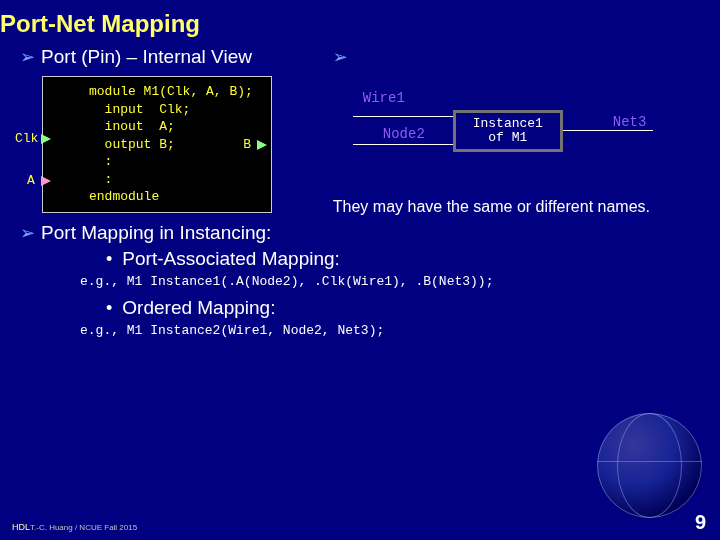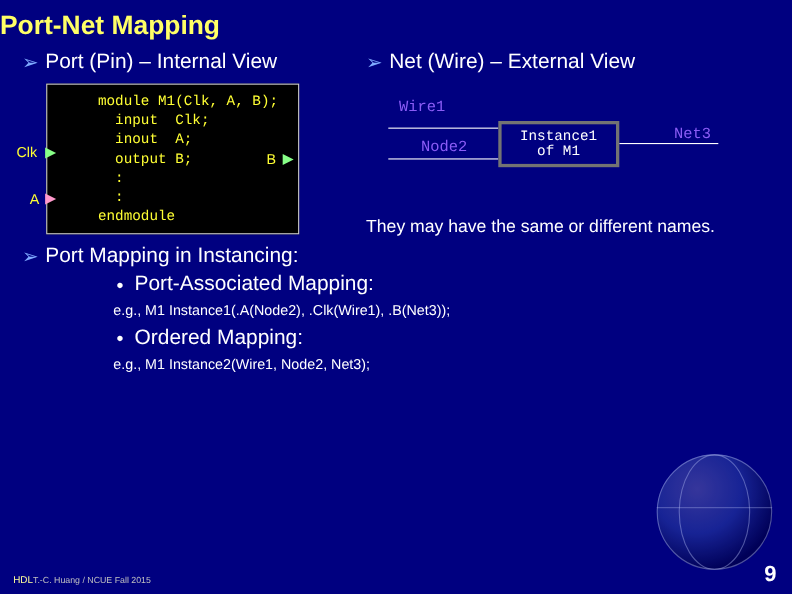--- a/index.html
+++ b/index.html
@@ -5,38 +5,38 @@
   * { margin:0; padding:0; box-sizing:border-box; }
   body { width:720px; height:540px; background:#000080; font-family:Arial,Helvetica,sans-serif; position:relative; overflow:hidden; }
   .title { color:#ffff66; font-size:24px; font-weight:bold; padding:10px 0 8px; }
   .cols { display:flex; padding:0 20px; }
   .colL { width:46%; }
   .colR { width:54%; }
   .bullet-lead { color:#ffffff; font-size:19px; font-weight:normal; display:flex; align-items:center; gap:6px; }
   .arrow-glyph { color:#7faaff; font-size:18px; }
   .codebox { background:#000000; border:1px solid #cccccc; margin:8px 0 0 22px; padding:6px 20px 6px 34px; width:230px; position:relative; }
   .codebox .codeline { color:#ffff33; font-family:"Courier New",monospace; font-size:13px; white-space:pre; line-height:1.35;margin-left:12px; }
-  .port-lbl { position:absolute; color:#ffff33; font-family:Liberation Sans, sans-serif; font-size:13px; }
+  .port-lbl { position:absolute; color:#ffff33; font-family:Liberation Mono, monospace; font-size:13px; }
   .port-lbl.clk { left:-28px; top:54px; }
   .port-lbl.a   { left:-16px; top:96px; }
   .port-lbl.b   { right:20px; top:60px; }
   .tri { width:0; height:0; position:absolute; }
   .tri.in-clk { left:-2px; top:57px; border-top:5px solid transparent; border-bottom:5px solid transparent; border-left:10px solid #88ff88; }
   .tri.io-a   { left:-2px; top:99px; border-top:5px solid transparent; border-bottom:5px solid transparent; border-left:10px solid #ff99cc; }
   .tri.out-b  { right:4px; top:63px; border-top:5px solid transparent; border-bottom:5px solid transparent; border-left:10px solid #88ff88; }
   .ext-view { position:relative; height:118px; margin-top:8px; }
   .wire-lbl { position:absolute; color:#8b5cf6; font-family:"Courier New",monospace; font-size:14px; }
   .inst-box { position:absolute; border:3px solid #737373; width:110px; height:42px; top:34px; left:120px; color:#ffffff; font-family:"Courier New",monospace; font-size:13px; text-align:center; display:flex; flex-direction:column; justify-content:center; line-height:1.1; }
   .wire-line { position:absolute; background:#ffffff; height:1px; }
   .note { color:#ffffff; font-size:16px; margin:4px 0 0 0; }
   .sect { padding:6px 20px 0; }
   .sect .bullet-lead { margin-bottom:4px; }
   .sub-item { color:#ffffff; font-size:19px; margin-left:86px; display:flex; gap:10px; align-items:center; }
   .dot { font-size:18px; }
-  .eg { color:#ffffff; font-family:Liberation Sans, sans-serif; font-size:13px; margin-left:83px; margin-top:4px; white-space:nowrap; }
+  .eg { color:#ffffff; font-family:Liberation Mono, monospace; font-size:13px; margin-left:60px; margin-top:4px; white-space:nowrap; }
   .footer-left { position:absolute; bottom:8px; left:12px; display:flex; align-items:baseline; gap:0; }
   .footer-left .hdl { color:#ffff99; font-size:9px; }
   .footer-left .auth { color:#c0c0c0; font-size:8px; }
   .slide-num { position:absolute; bottom:6px; right:14px; color:#ffffff; font-size:20px; font-weight:bold; }
   .globe { position:absolute; bottom:22px; right:18px; width:105px; height:105px; border-radius:50%;
            background:radial-gradient(circle at 35% 30%, rgba(255,255,255,.25), rgba(80,120,200,.35) 40%, rgba(0,0,60,.7) 75%);
            opacity:.85; }
   .globe::before, .globe::after { content:""; position:absolute; border:1px solid rgba(200,210,255,.45); border-radius:50%; }
   .globe::before { inset:0; border-radius:50%; }
   .globe::after { left:20px; right:20px; top:0; bottom:0; }
@@ -66,21 +66,20 @@
       <div class="codeline">  output B;</div>
       <div class="codeline">  :</div>
       <div class="codeline">  :</div>
       <div class="codeline">endmodule</div>
     </div>
   </div>
 
   <div class="colR">
     <div class="bullet-lead">
       <span class="arrow-glyph">➢</span>
-      <span>Net (Wire) – External View</span>
     </div>
     <div class="ext-view">
       <span class="wire-lbl" style="left:30px; top:14px;">Wire1</span>
       <span class="wire-lbl" style="left:50px; top:50px;">Node2</span>
       <span class="wire-lbl" style="left:280px; top:38px;">Net3</span>
       <div class="wire-line" style="left:20px; top:40px; width:100px;"></div>
       <div class="wire-line" style="left:20px; top:68px; width:100px;"></div>
       <div class="wire-line" style="left:230px; top:54px; width:90px;"></div>
       <div class="inst-box">
         <span>Instance1</span>

